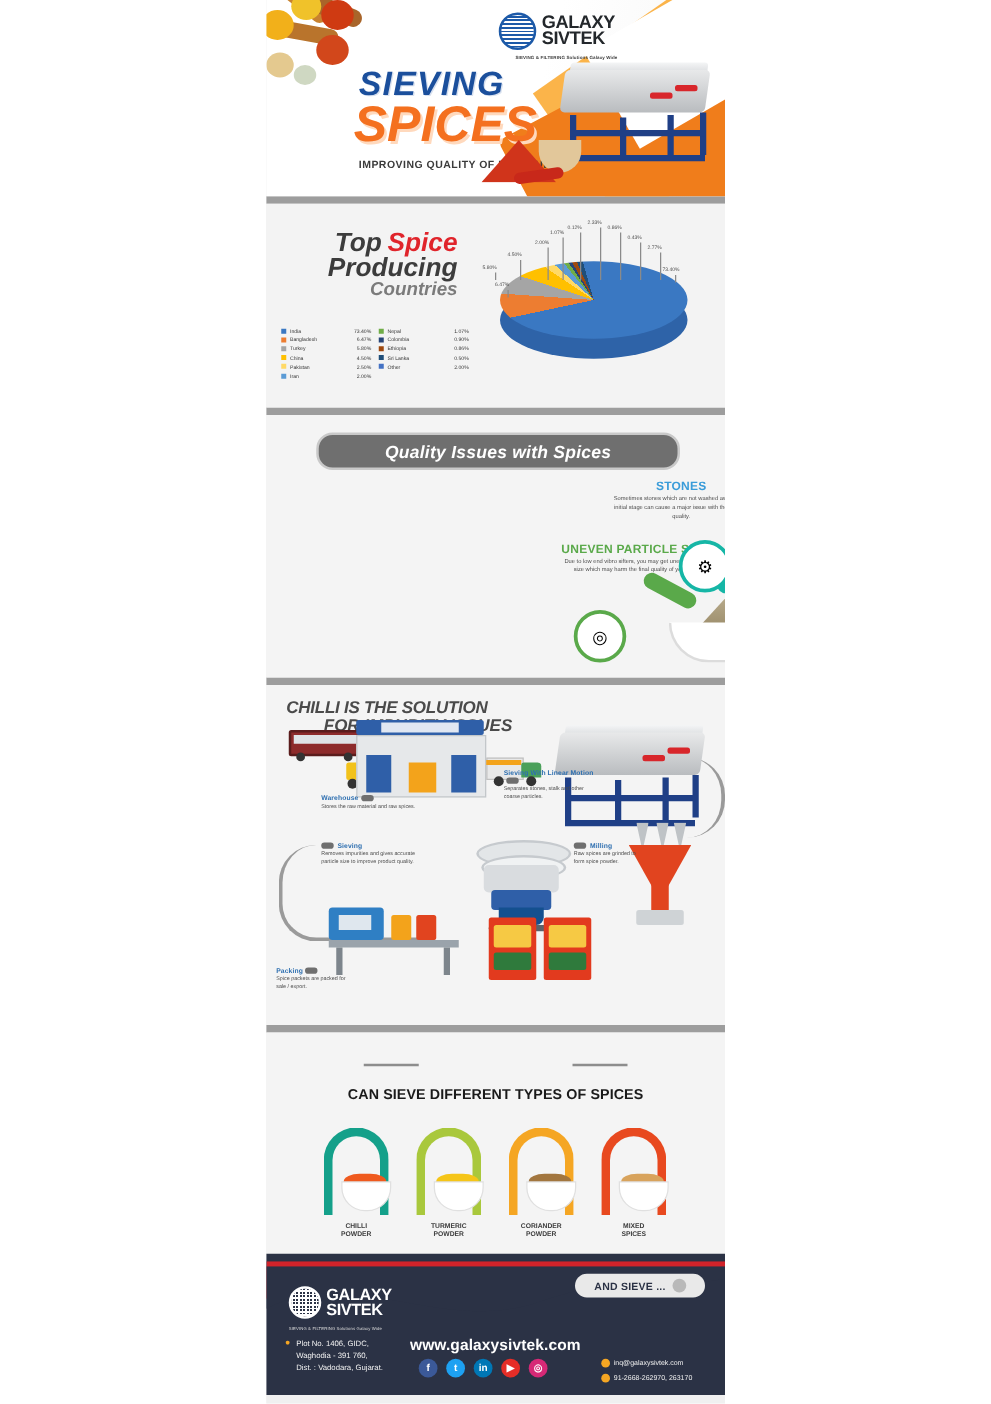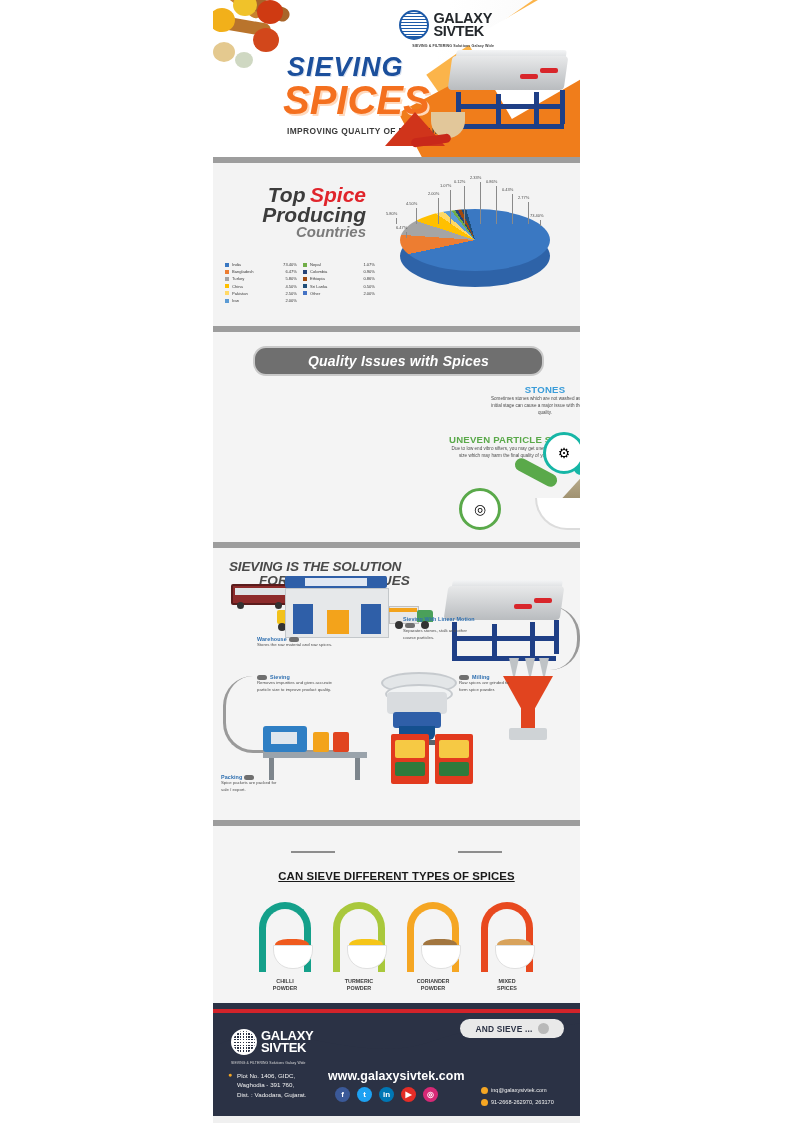--- a/index.html
+++ b/index.html
@@ -97,21 +97,21 @@
   .wh{position:absolute;}
   .wh-body{position:absolute;background:#e6e8ea;border:1px solid #c3c7ca;}
   .wh-roof{position:absolute;background:#2f5fa8;}
   .pack{position:absolute;border-radius:2px;}
   .sieve{position:absolute;}
   .sieve-drum{position:absolute;border-radius:50%;}
 
   
   .vib{position:relative;height:177px;background:#f4f4f4;overflow:hidden;}
   .vib-t{position:absolute;left:0;top:14px;width:100%;text-align:center;font-size:21px;font-weight:bold;color:#1a1a1a;letter-spacing:1.2px;}
-  .vib-s{position:absolute;left:0;top:44px;width:100%;text-align:center;font-size:11.4px;font-weight:bold;color:#1a1a1a;letter-spacing:.1px;text-decoration:underline;}
+  .vib-s{position:absolute;left:0;top:44px;width:100%;text-align:center;font-size:11.4px;font-weight:bold;color:#1a1a1a;letter-spacing:.1px;}
   .vrule{position:absolute;top:25px;height:1.6px;background:#8d8d8d;width:44px;}
   .arch{position:absolute;top:76px;width:52px;height:70px;border-radius:26px 26px 0 0;border:7px solid #000;border-bottom:none;box-sizing:border-box;}
   .arch-bowl{position:absolute;top:36px;left:7px;width:38px;height:22px;background:#fff;border-radius:0 0 19px 19px;border:1.5px solid #e0e0e0;}
   .arch-fill{position:absolute;top:30px;left:9px;width:34px;height:12px;border-radius:17px/8px;}
   .vlbl{position:absolute;top:152px;width:62px;text-align:center;font-size:5.4px;font-weight:bold;color:#3c3c3c;line-height:1.35;}
 
   
   .foot{position:relative;height:113px;background:#2b3245;overflow:hidden;}
   .foot-wave{position:absolute;left:0;top:6px;width:367px;height:46px;background:#d2232a;
      clip-path:path("M0,30 C70,-6 140,52 220,24 C290,0 330,14 367,6 L367,0 L0,0 Z");}
@@ -319,21 +319,21 @@
 
     <div class="bowl">
       <div class="bowl-heap"></div>
       <div class="bowl-base"></div>
     </div>
   </div>
   <div class="divider"></div>
 
   <div class="sol">
     <div class="sol-title">
-      <span class="t1">SIEVING IS THE SOLUTION</span>
+      <span class="t1">CHILLI IS THE SOLUTION</span>
       <span class="t2">FOR IMPURITY ISSUES</span>
     </div>
 
     <div class="pipe" style="left:238px;top:58px;width:126px;height:64px;border-left:none;border-top:none;border-bottom:none;border-radius:0 30px 30px 0;"></div>
     <div class="pipe" style="left:10px;top:128px;width:122px;height:74px;border-right:none;border-top:none;border-radius:30px 0 0 30px;"></div>
 
     <div class="wh" style="left:18px;top:36px;width:60px;height:28px;">
       <div style="position:absolute;left:0;top:0;width:58px;height:17px;background:#8d2b2b;border:2px solid #5a1c1c;border-radius:2px;"></div>
       <div style="position:absolute;left:4px;top:4px;width:50px;height:7px;background:#dfe3e6;"></div>
       <div style="position:absolute;left:6px;top:18px;width:7px;height:7px;border-radius:50%;background:#333;"></div>

